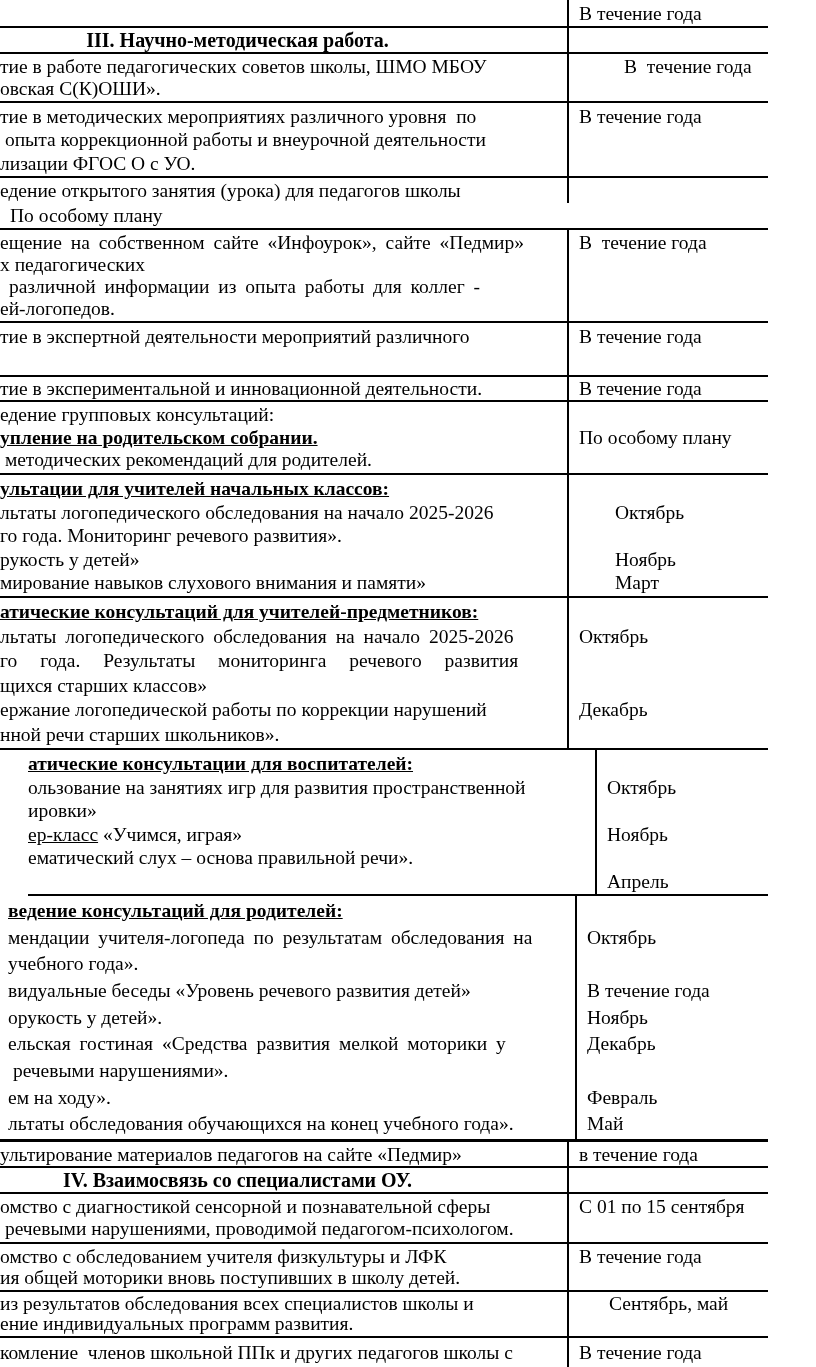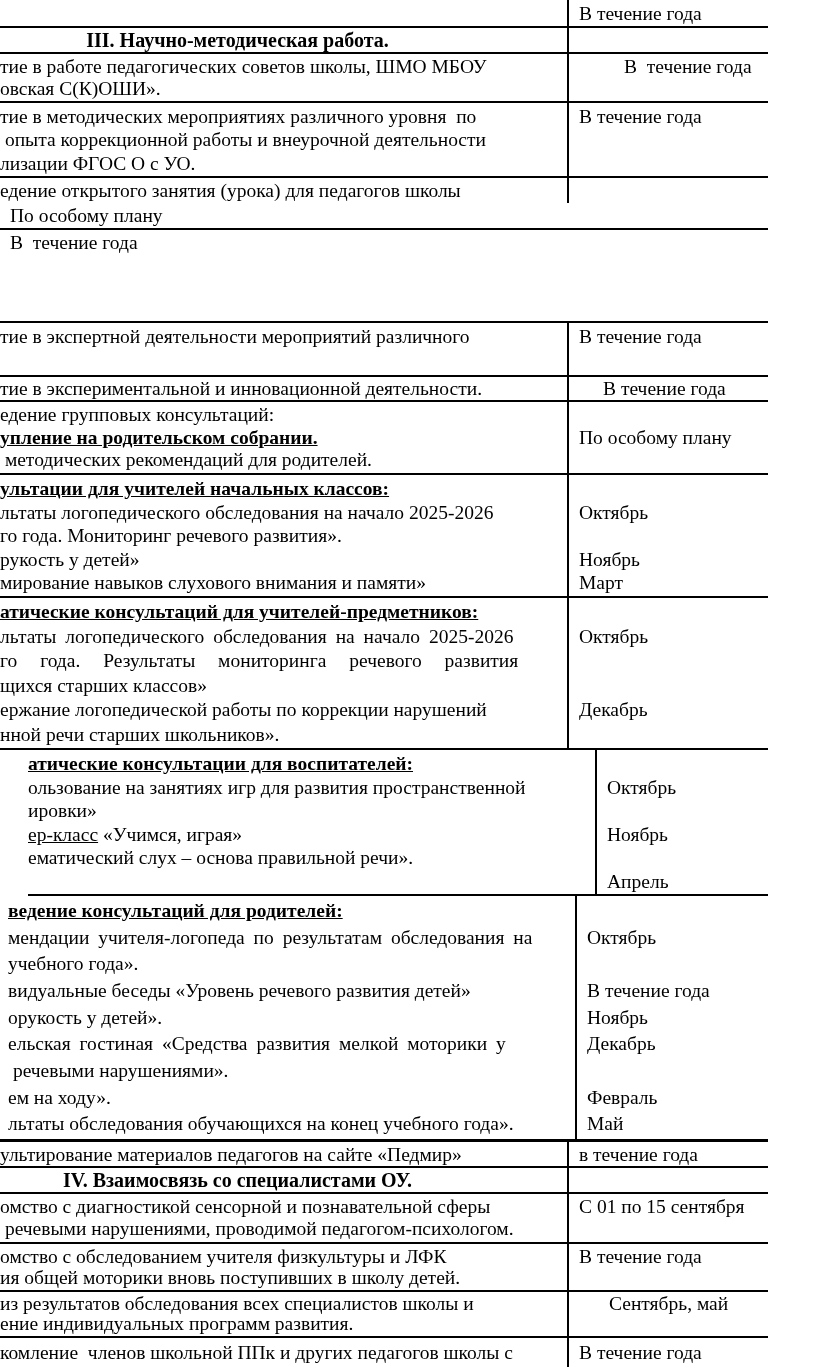--- a/index.html
+++ b/index.html
@@ -68,53 +68,59 @@
       </div>
       <div class="row" style="min-height: 27px; flex-direction: column; --lh: 22.00px;">
         <div class="cell cell-l">
           <div class="ln">едение открытого занятия (урока) для педагогов школы</div>
         </div>
         <div class="cell cell-r">
           <div class="ln">По особому плану</div>
         </div>
       </div>
       <div class="row" style="min-height: 93px; --lh: 22.00px;">
+        <div class="cell cell-l">
+          <div class="ln j">ещение на собственном сайте «Инфоурок», сайте «Педмир»</div>
+          <div class="ln">х педагогических</div>
+          <div class="ln j"> различной информации из опыта работы для коллег -</div>
+          <div class="ln">ей-логопедов.</div>
+        </div>
         <div class="cell cell-r">
           <div class="ln">В  течение года</div>
         </div>
       </div>
       <div class="row" style="min-height: 54px; --lh: 24.50px;">
         <div class="cell cell-l">
           <div class="ln">тие в экспертной деятельности мероприятий различного</div>
           <div class="ln"></div>
         </div>
         <div class="cell cell-r">
           <div class="ln">В течение года</div>
         </div>
       </div>
-      <div class="row" style="min-height: 25px; gap: 24px; --lh: 20.00px;">
+      <div class="row" style="min-height: 25px; --lh: 20.00px;">
         <div class="cell cell-l">
           <div class="ln">тие в экспериментальной и инновационной деятельности.</div>
         </div>
         <div class="cell cell-r">
           <div class="ln">В течение года</div>
         </div>
       </div>
       <div class="row" style="min-height: 73px; --lh: 22.67px;">
         <div class="cell cell-l">
           <div class="ln">едение групповых консультаций:</div>
           <div class="ln bu">упление на родительском собрании.</div>
           <div class="ln"> методических рекомендаций для родителей.</div>
         </div>
         <div class="cell cell-r">
           <div class="ln"></div>
           <div class="ln">По особому плану</div>
         </div>
       </div>
-      <div class="row" style="min-height: 123px; --lh: 23.60px;">
+      <div class="row" style="min-height: 123px; gap: 36px; --lh: 23.60px;">
         <div class="cell cell-l">
           <div class="ln bu">ультации для учителей начальных классов:</div>
           <div class="ln">льтаты логопедического обследования на начало 2025-2026</div>
           <div class="ln">го года. Мониторинг речевого развития».</div>
           <div class="ln">рукость у детей»</div>
           <div class="ln">мирование навыков слухового внимания и памяти»</div>
         </div>
         <div class="cell cell-r">
           <div class="ln"></div>
           <div class="ln">Октябрь</div>

